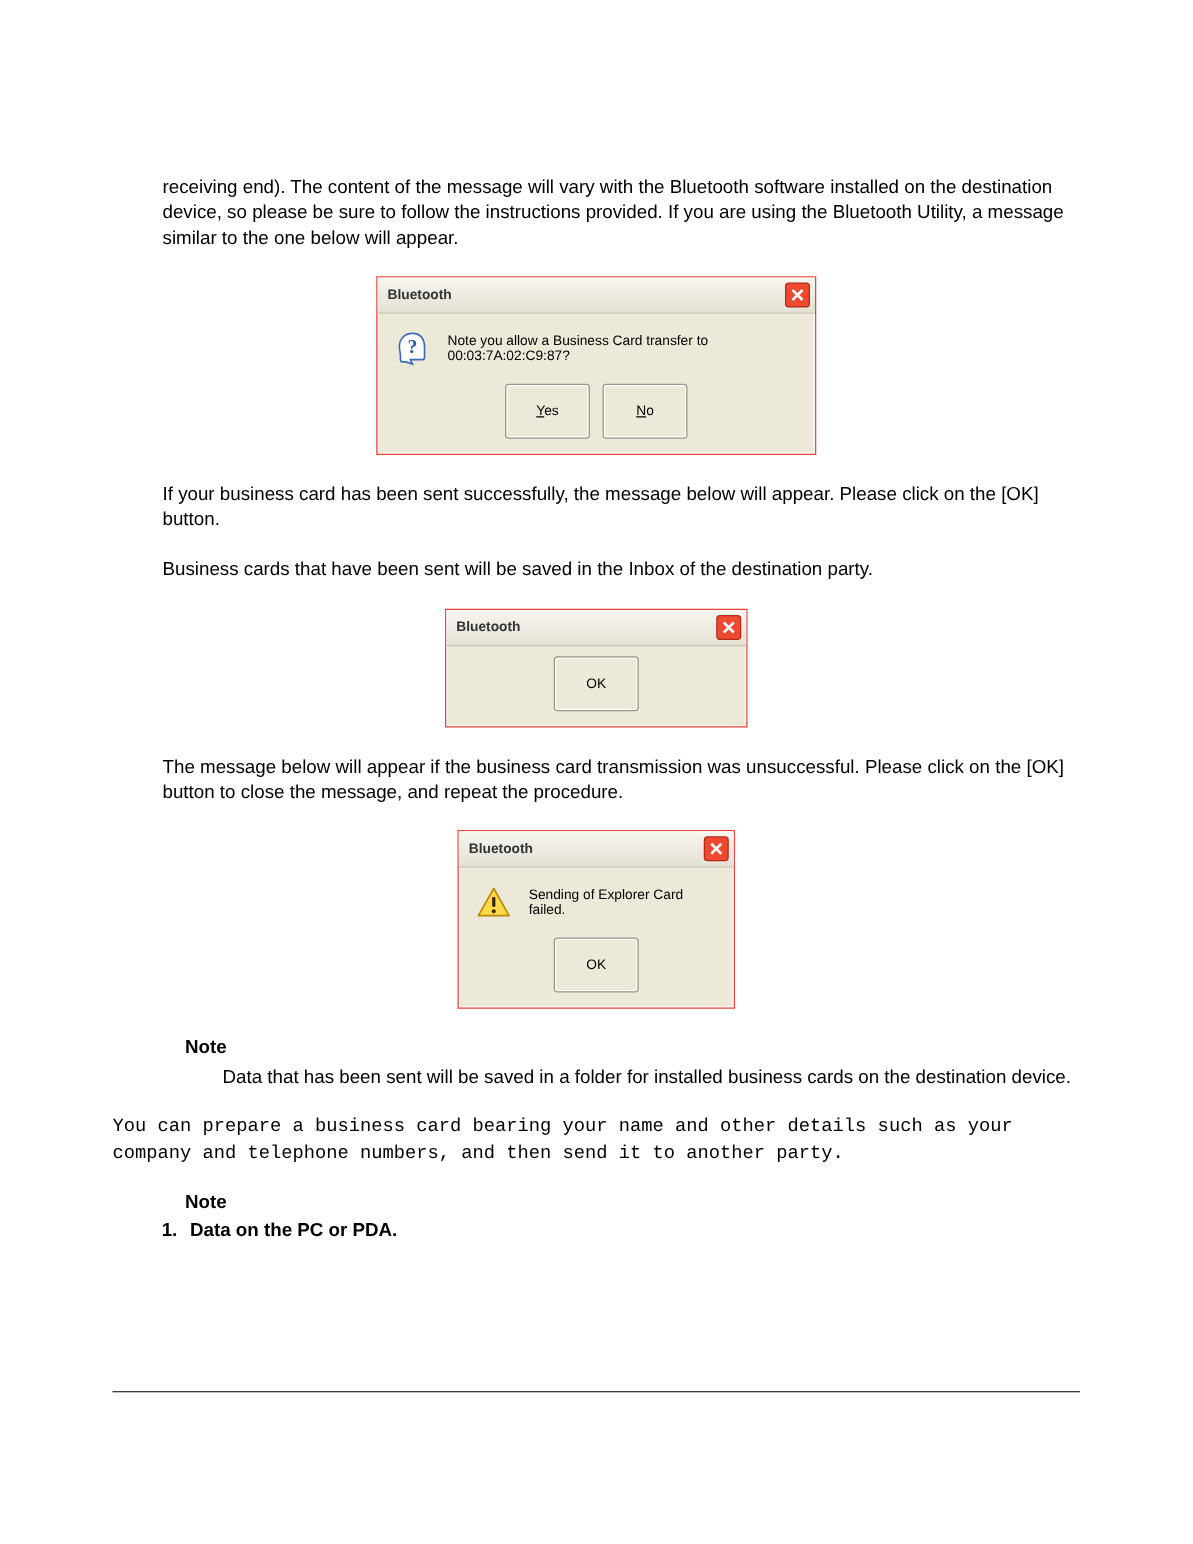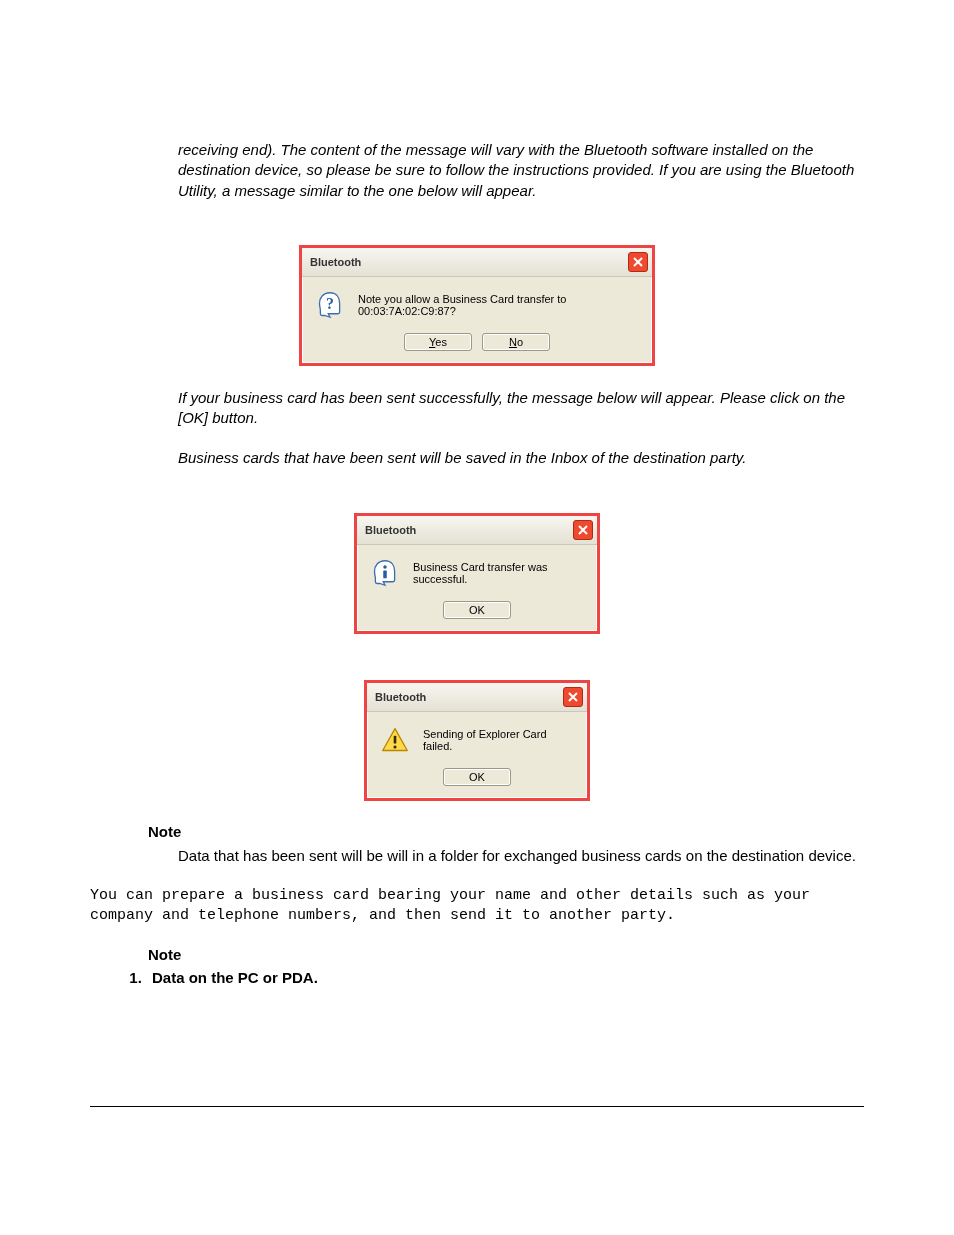--- a/index.html
+++ b/index.html
@@ -8,23 +8,22 @@
     color: #000;
     margin: 0;
     padding: 0;
     background: #fff;
     width: 954px;
   }
   .page {
     padding: 140px 90px 60px 90px;
   }
   .para {
-    margin: 0 0 20px 88px;
+    margin: 0 0 20px 40px;
     line-height: 1.35;
-    font-style: italic;
   }
   .para-outdent {
     margin: 0 0 20px 0;
     line-height: 1.35;
     font-family: Liberation Mono, monospace;
   }
   .note-label {
     font-weight: bold;
     margin: 0 0 6px 58px;
   }
@@ -39,27 +38,26 @@
   ol.steps li {
     font-weight: bold;
     padding-left: 6px;
   }
   .dialog-wrap {
     display: flex;
     justify-content: center;
     margin: 10px 0 22px 0;
   }
   .dialog {
-    border: 3px solid #ef4444;
+    border: 1px solid #ef4444;
     background: #ece9d8;
     font-family: Tahoma, Arial, sans-serif;
     font-size: 11px;
     color: #000;
     box-shadow: 0 0 0 1px #fff inset;
-    margin-top: 24px;
   }
   .dialog .titlebar {
     display: flex;
     justify-content: space-between;
     align-items: center;
     padding: 4px 4px 4px 8px;
     background: linear-gradient(to bottom, #f7f6f0 0%, #e4e1d4 100%);
     border-bottom: 1px solid #c9c6ba;
   }
   .dialog .title {
@@ -97,21 +95,21 @@
     flex-shrink: 0;
   }
   .dialog-buttons {
     display: flex;
     justify-content: center;
     gap: 10px;
     padding: 8px 10px 12px 10px;
   }
   .win-btn {
     min-width: 68px;
-    padding: 2px 10px;
+    padding: 15px 10px;
     background: #ece9d8;
     border: 1px solid #9a9889;
     border-radius: 3px;
     font-family: Tahoma, Arial, sans-serif;
     font-size: 11px;
     cursor: pointer;
     box-shadow: 0 0 0 1px #fff inset;
   }
   .win-btn .u {
     text-decoration: underline;
@@ -163,34 +161,27 @@
   <div class="dialog-wrap">
     <div class="dialog d2">
       <div class="titlebar">
         <span class="title">Bluetooth</span>
         <div class="close-btn">
           <svg viewBox="0 0 10 10" width="10" height="10">
               <path d="M1 1 L9 9 M9 1 L1 9" stroke="#fff" stroke-width="2" fill="none"></path>
             </svg>
         </div>
       </div>
-      <div class="dialog-body">
-        <svg class="icon" viewBox="0 0 32 32">
-          <path d="M16 2 C8 2 4 8 4 14 C4 18 5 20 5 22 L5 26 C5 27 6 28 7 28 L10 28 L16 30 L14 26 L25 26 C26 26 27 25 27 24 L27 14 C27 8 24 2 16 2 Z" fill="#fff" stroke="#3b6db5" stroke-width="1.5"></path>
-          <circle cx="16" cy="9" r="2" fill="#2a5aa0"></circle>
-          <rect x="14" y="13" width="4" height="9" rx="1" fill="#2a5aa0"></rect>
-        </svg>
-        <span class="msg">Business Card transfer was successful.</span>
-      </div>
       <div class="dialog-buttons">
         <button class="win-btn">OK</button>
       </div>
     </div>
   </div>
 
+  <p class="para">The message below will appear if the business card transmission was unsuccessful. Please click on the [OK] button to close the message, and repeat the procedure.</p>
 
   <div class="dialog-wrap">
     <div class="dialog d3">
       <div class="titlebar">
         <span class="title">Bluetooth</span>
         <div class="close-btn">
           <svg viewBox="0 0 10 10" width="10" height="10">
               <path d="M1 1 L9 9 M9 1 L1 9" stroke="#fff" stroke-width="2" fill="none"></path>
             </svg>
         </div>
@@ -203,21 +194,21 @@
         </svg>
         <span class="msg">Sending of Explorer Card failed.</span>
       </div>
       <div class="dialog-buttons">
         <button class="win-btn">OK</button>
       </div>
     </div>
   </div>
 
   <p class="note-label">Note</p>
-  <p class="note-text">Data that has been sent will be will in a folder for exchanged business cards on the destination device.</p>
+  <p class="note-text">Data that has been sent will be saved in a folder for installed business cards on the destination device.</p>
 
   <p class="para-outdent">You can prepare a business card bearing your name and other details such as your company and telephone numbers, and then send it to another party.</p>
 
   <p class="note-label">Note</p>
 
   <ol class="steps">
     <li>Data on the PC or PDA.</li>
   </ol>
 
 </div>

